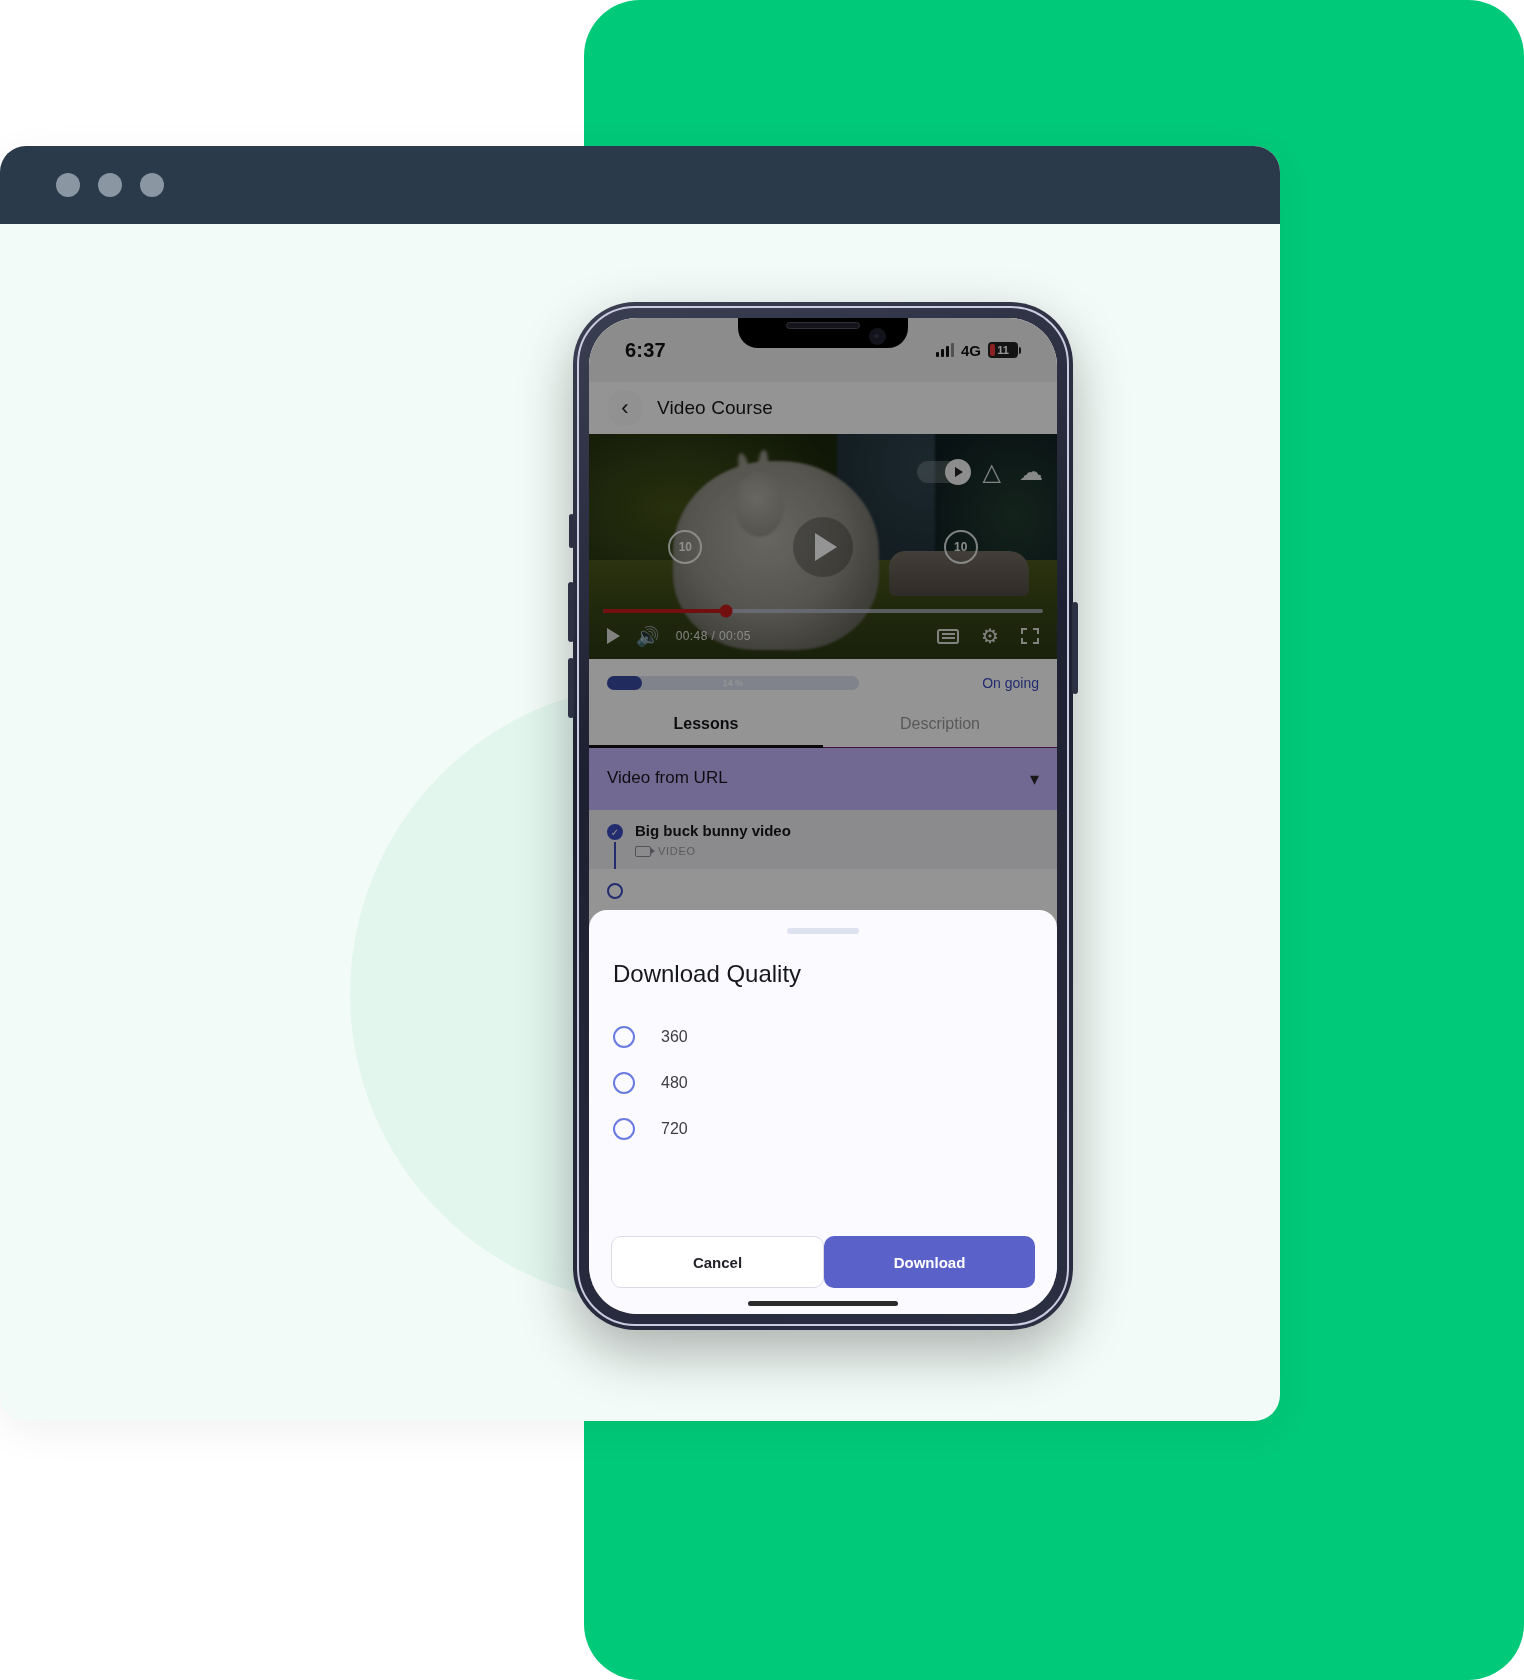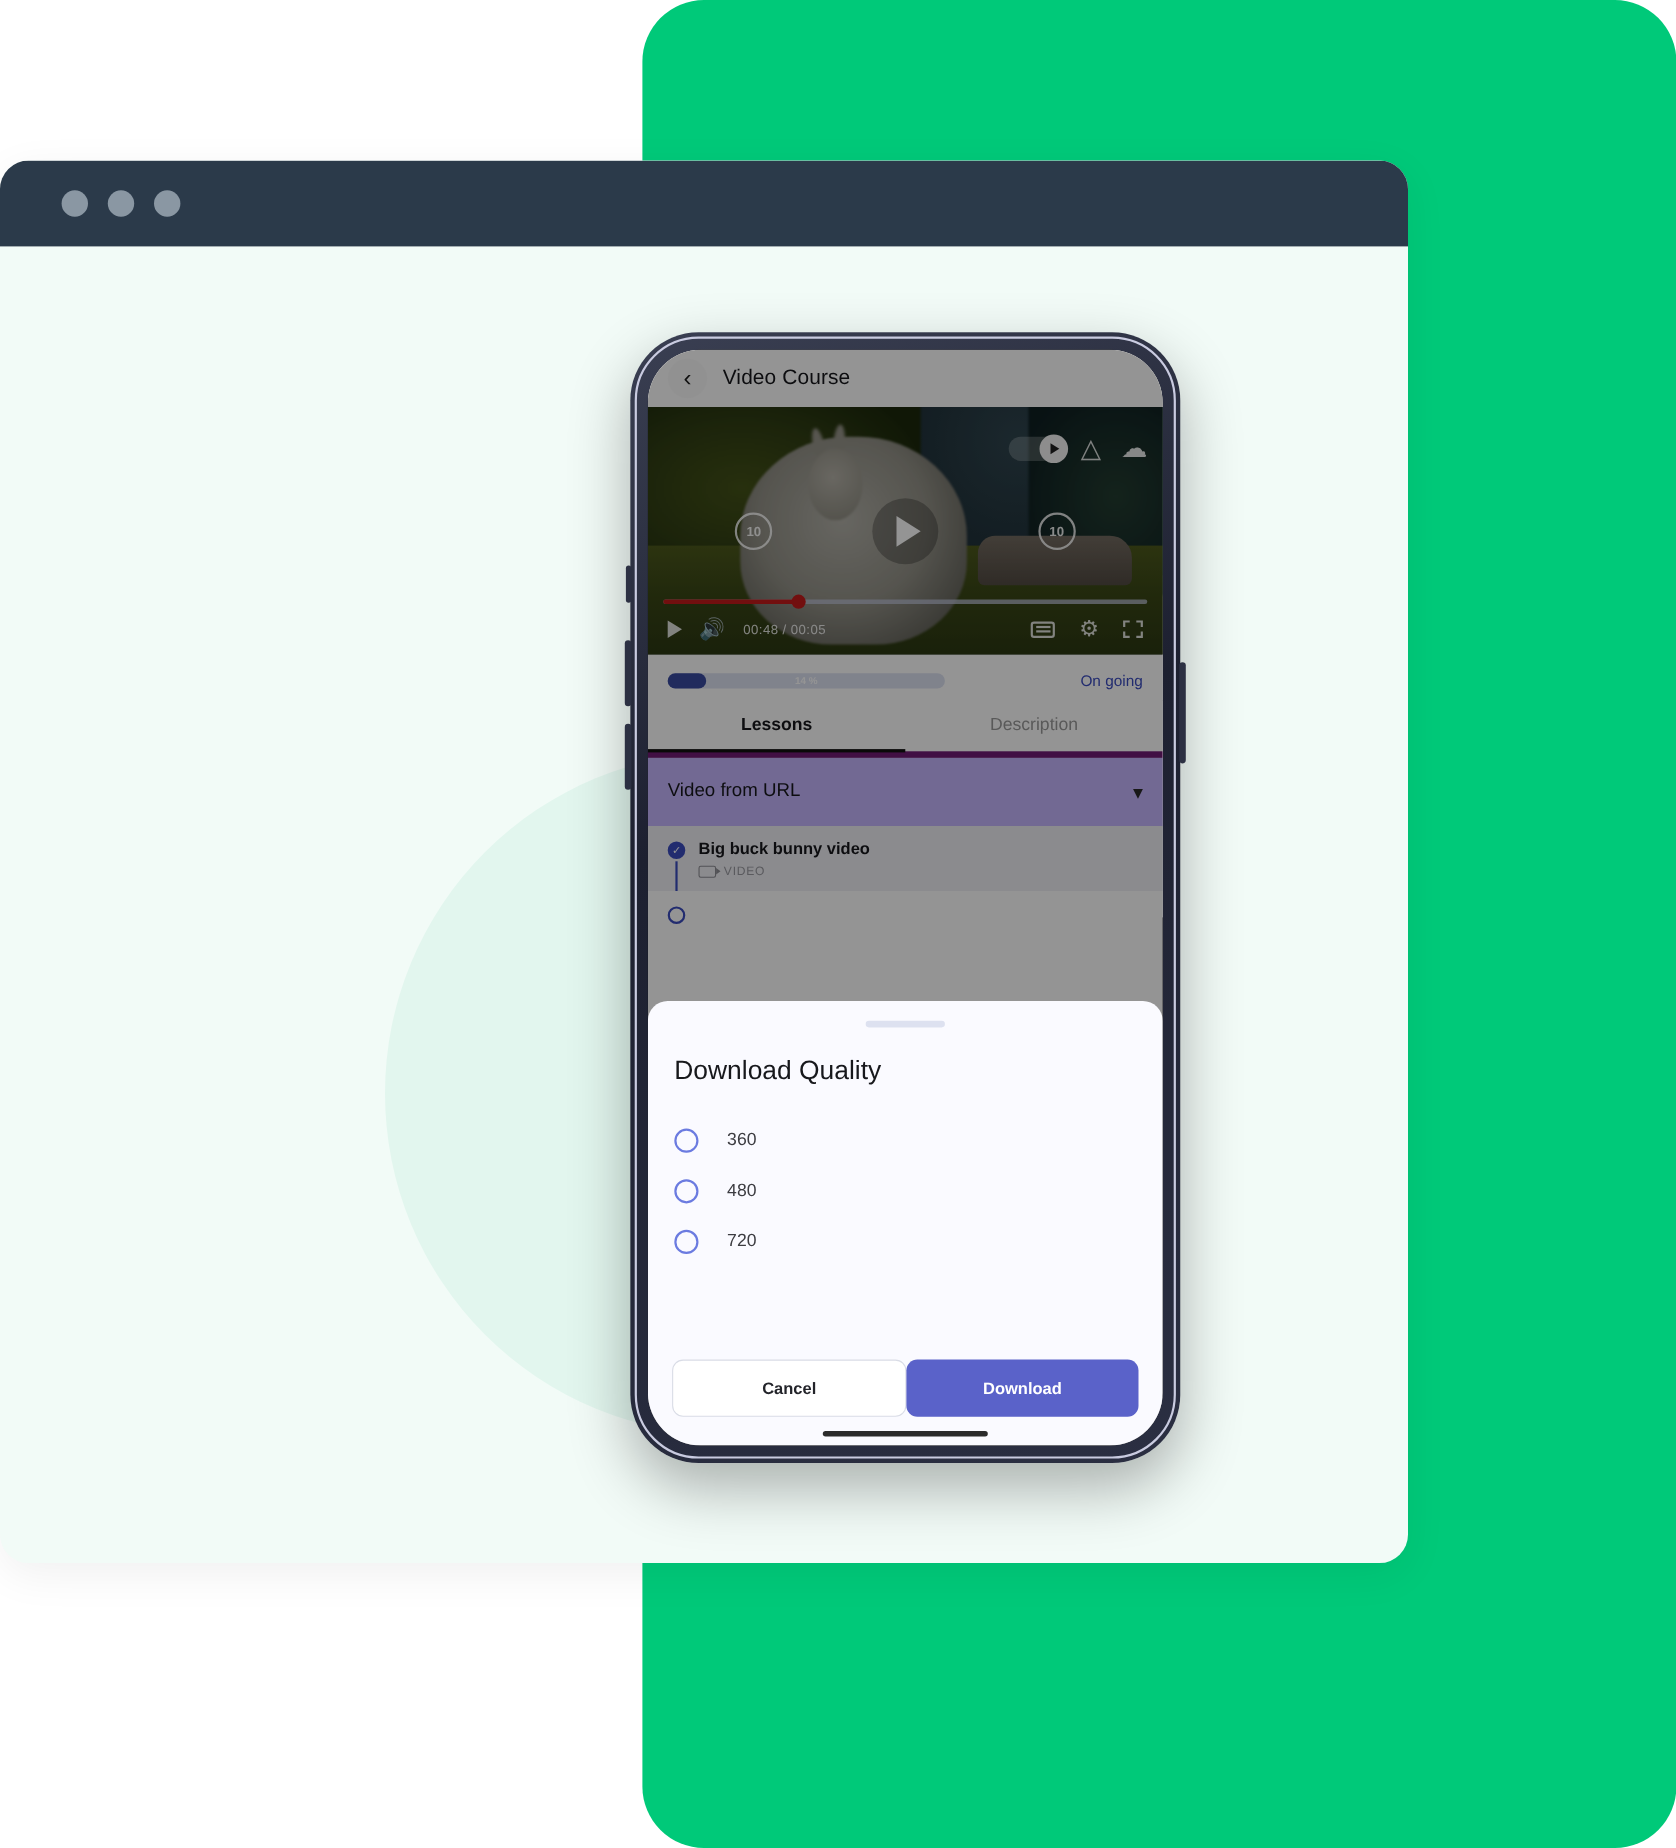--- a/index.html
+++ b/index.html
@@ -256,21 +256,21 @@
   .progress-row {
     display:flex; align-items:center; padding: 16px 18px 10px 18px; gap: 14px;
     background:#fff;
   }
   .pbar { position:relative; flex: 0 0 252px; height: 14px; border-radius: 10px; background: #DDE2F2; }
   .pbar .pfill { position:absolute;left:0;top:0;height:100%;width:14%;background:#3A4BA0;border-radius:10px;}
   .pbar .ptxt { position:absolute; left:0;right:0;top:50%;transform:translateY(-50%); text-align:center; font-size:9px; color:#fff; font-weight:600;}
   .ongoing { margin-left:auto; color:#3B4CC0; font-size: 14px; text-align: right; }
 
   
-  .tabs { display:flex; border-bottom: 6px solid #701a75; background:#fff; }
+  .tabs { display:flex; border-bottom: 1px solid #701a75; background:#fff; }
   .tab { flex:1; text-align:center; padding: 14px 0 14px; font-size: 16px; color:#9a9a9a; position: relative; }
   .tab.active { color:#17181c; font-weight:700; }
   .tab.active::after {
     content:""; position:absolute; left: 0; right: 0; bottom:-1px; height:3px; background:#111;
   }
 
   
   .section-head {
     display:flex; align-items:flex-start; padding: 20px 18px; background:#c4b5fd;
   }
@@ -347,20 +347,43 @@
   <div class="phone-frame">
     <div class="phone-inner-ring"></div>
     <span class="btn-side btn-silent"></span>
     <span class="btn-side btn-volup"></span>
     <span class="btn-side btn-voldn"></span>
     <span class="btn-side btn-power"></span>
 
     <div class="phone-screen">
       <div class="app">
 
+        <div class="statusbar">
+          <span class="sb-time">6:37</span>
+          <div class="sb-right">
+            <span class="sig">
+                <i></i>
+                <i></i>
+                <i></i>
+                <i></i>
+              </span>
+            <span class="sb-net">4G</span>
+            <span class="batt">
+              <span class="batt-body">
+                <span class="batt-fill"></span>
+                <span class="batt-txt">11</span>
+              </span>
+              <span class="batt-cap"></span>
+            </span>
+          </div>
+          <div class="notch">
+            <div class="notch-speaker"></div>
+            <div class="notch-cam"></div>
+          </div>
+        </div>
 
         <div class="appbar">
           <span class="back-btn">‹</span>
           <span class="appbar-title">Video Course</span>
         </div>
 
         <div class="video">
           <div class="vid-bg">
             <div class="sky"></div>
             <div class="trees-l"></div>

